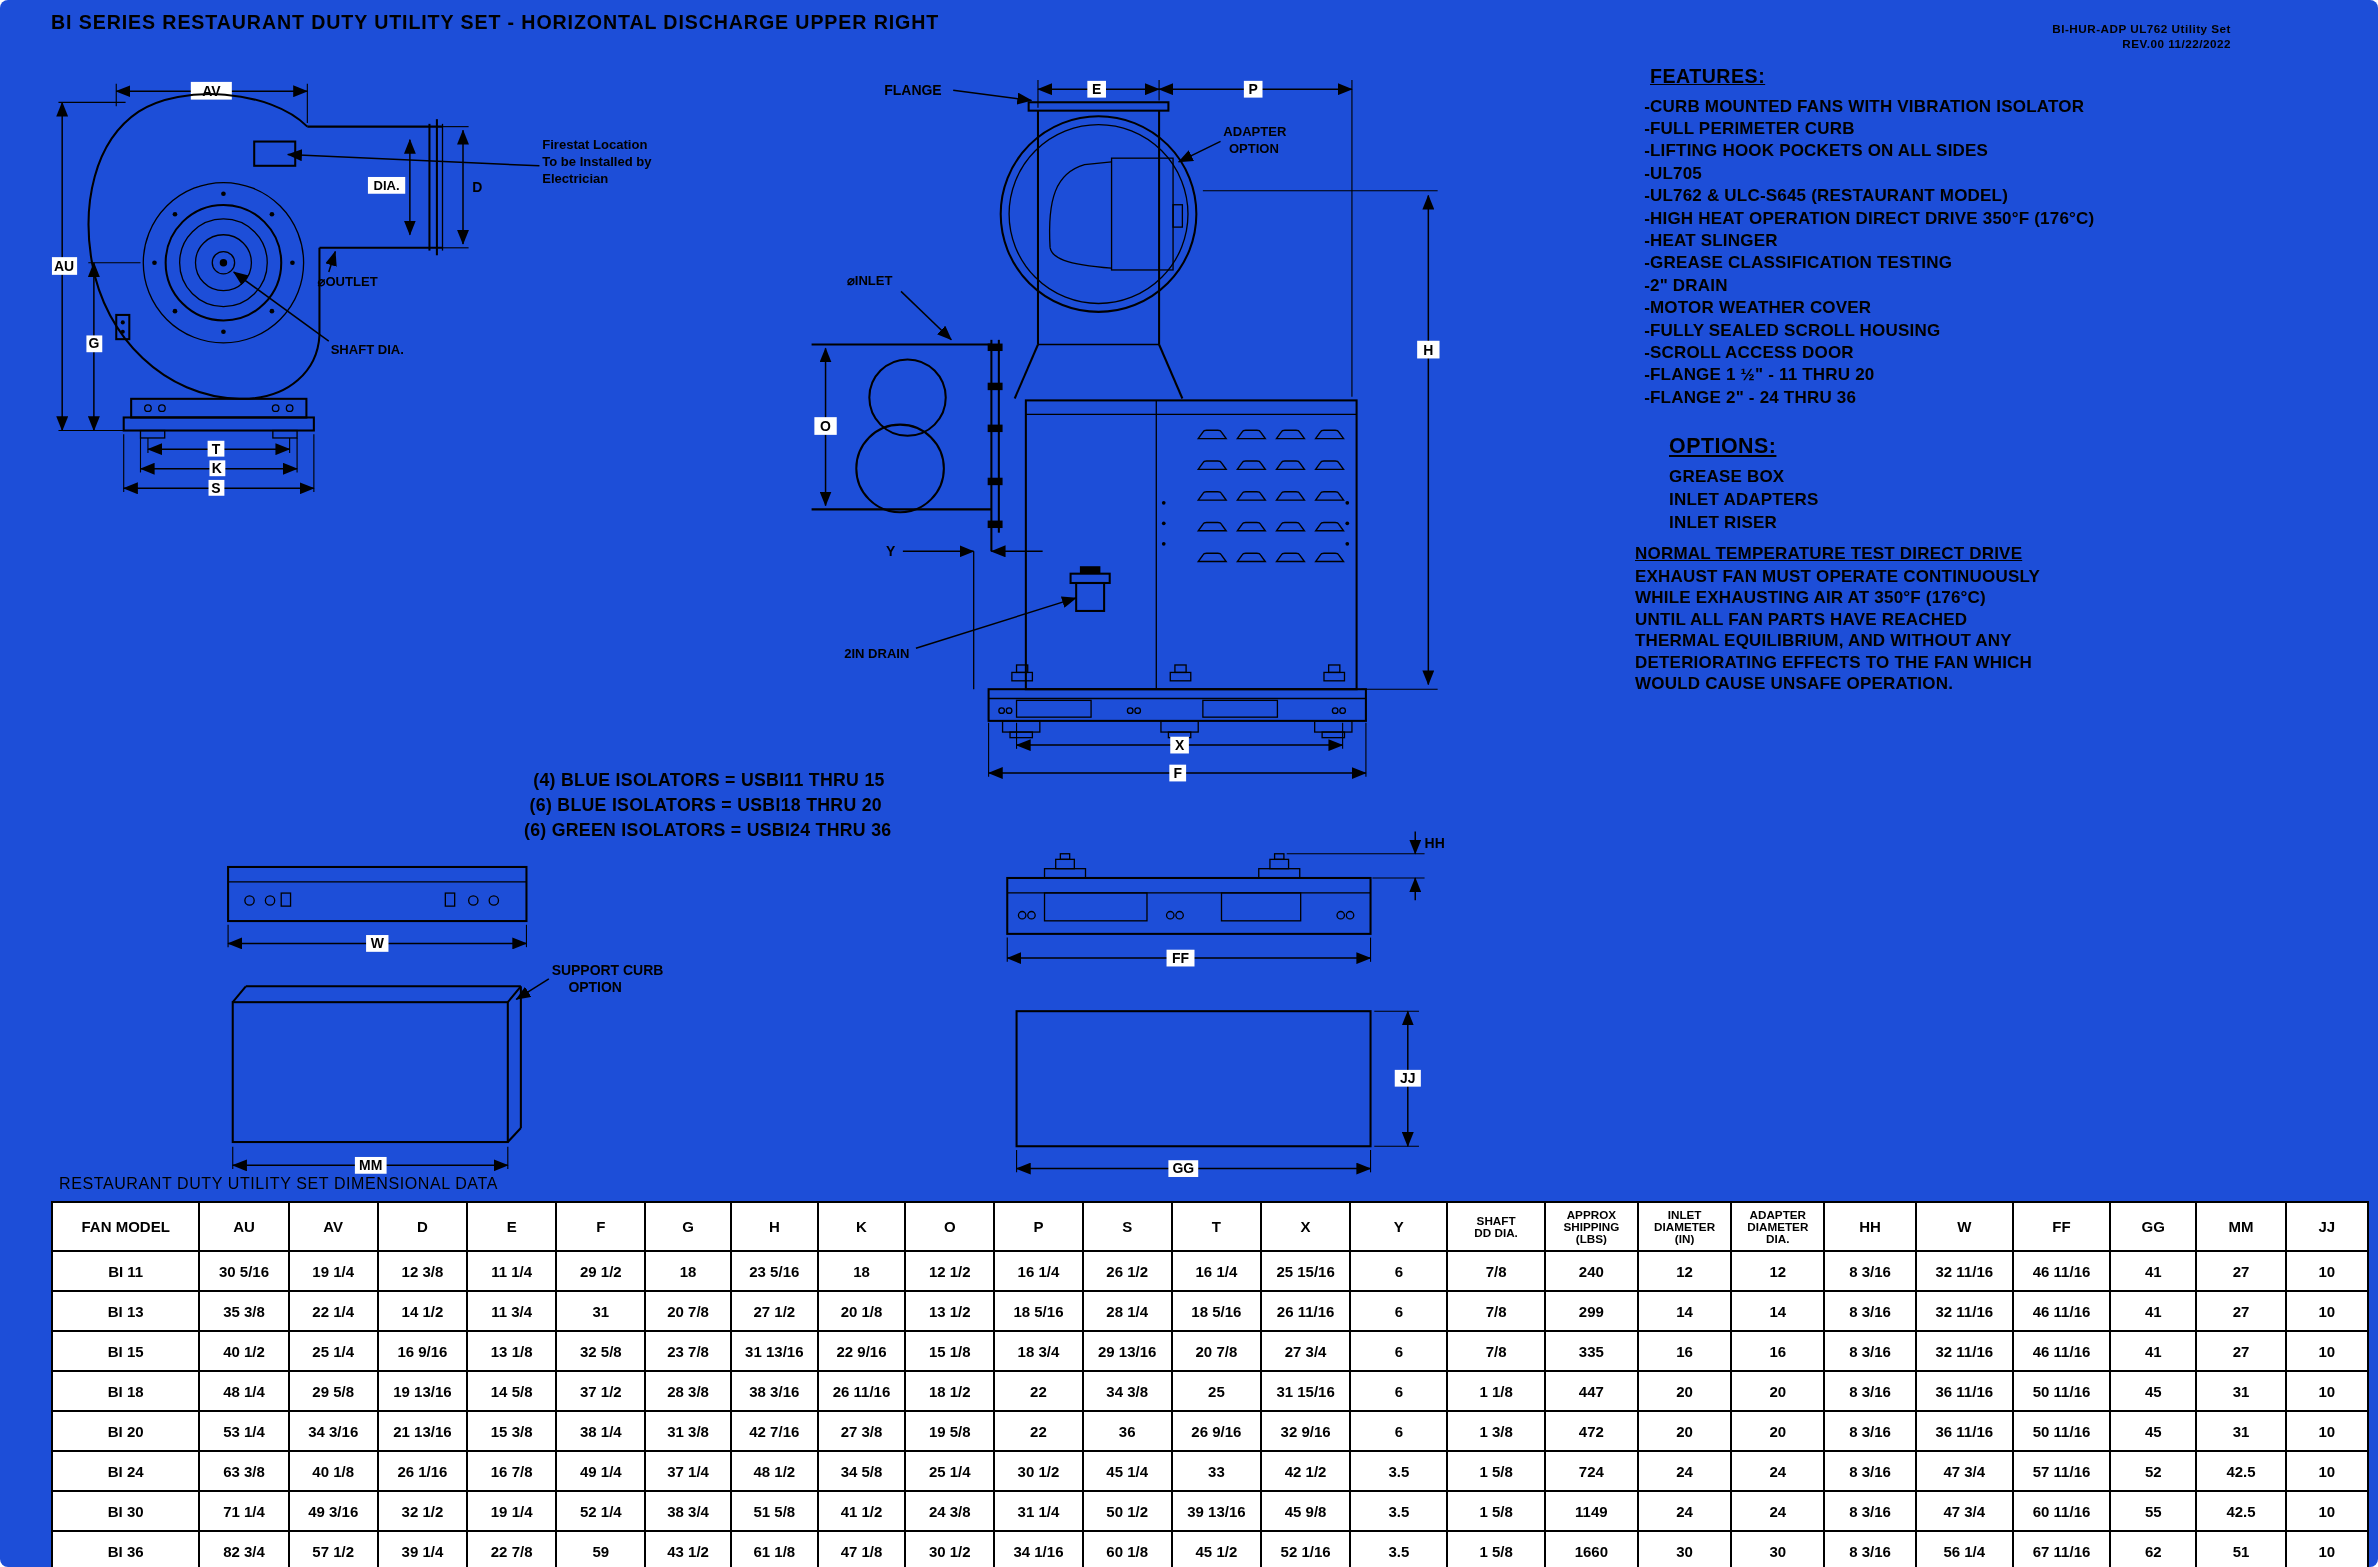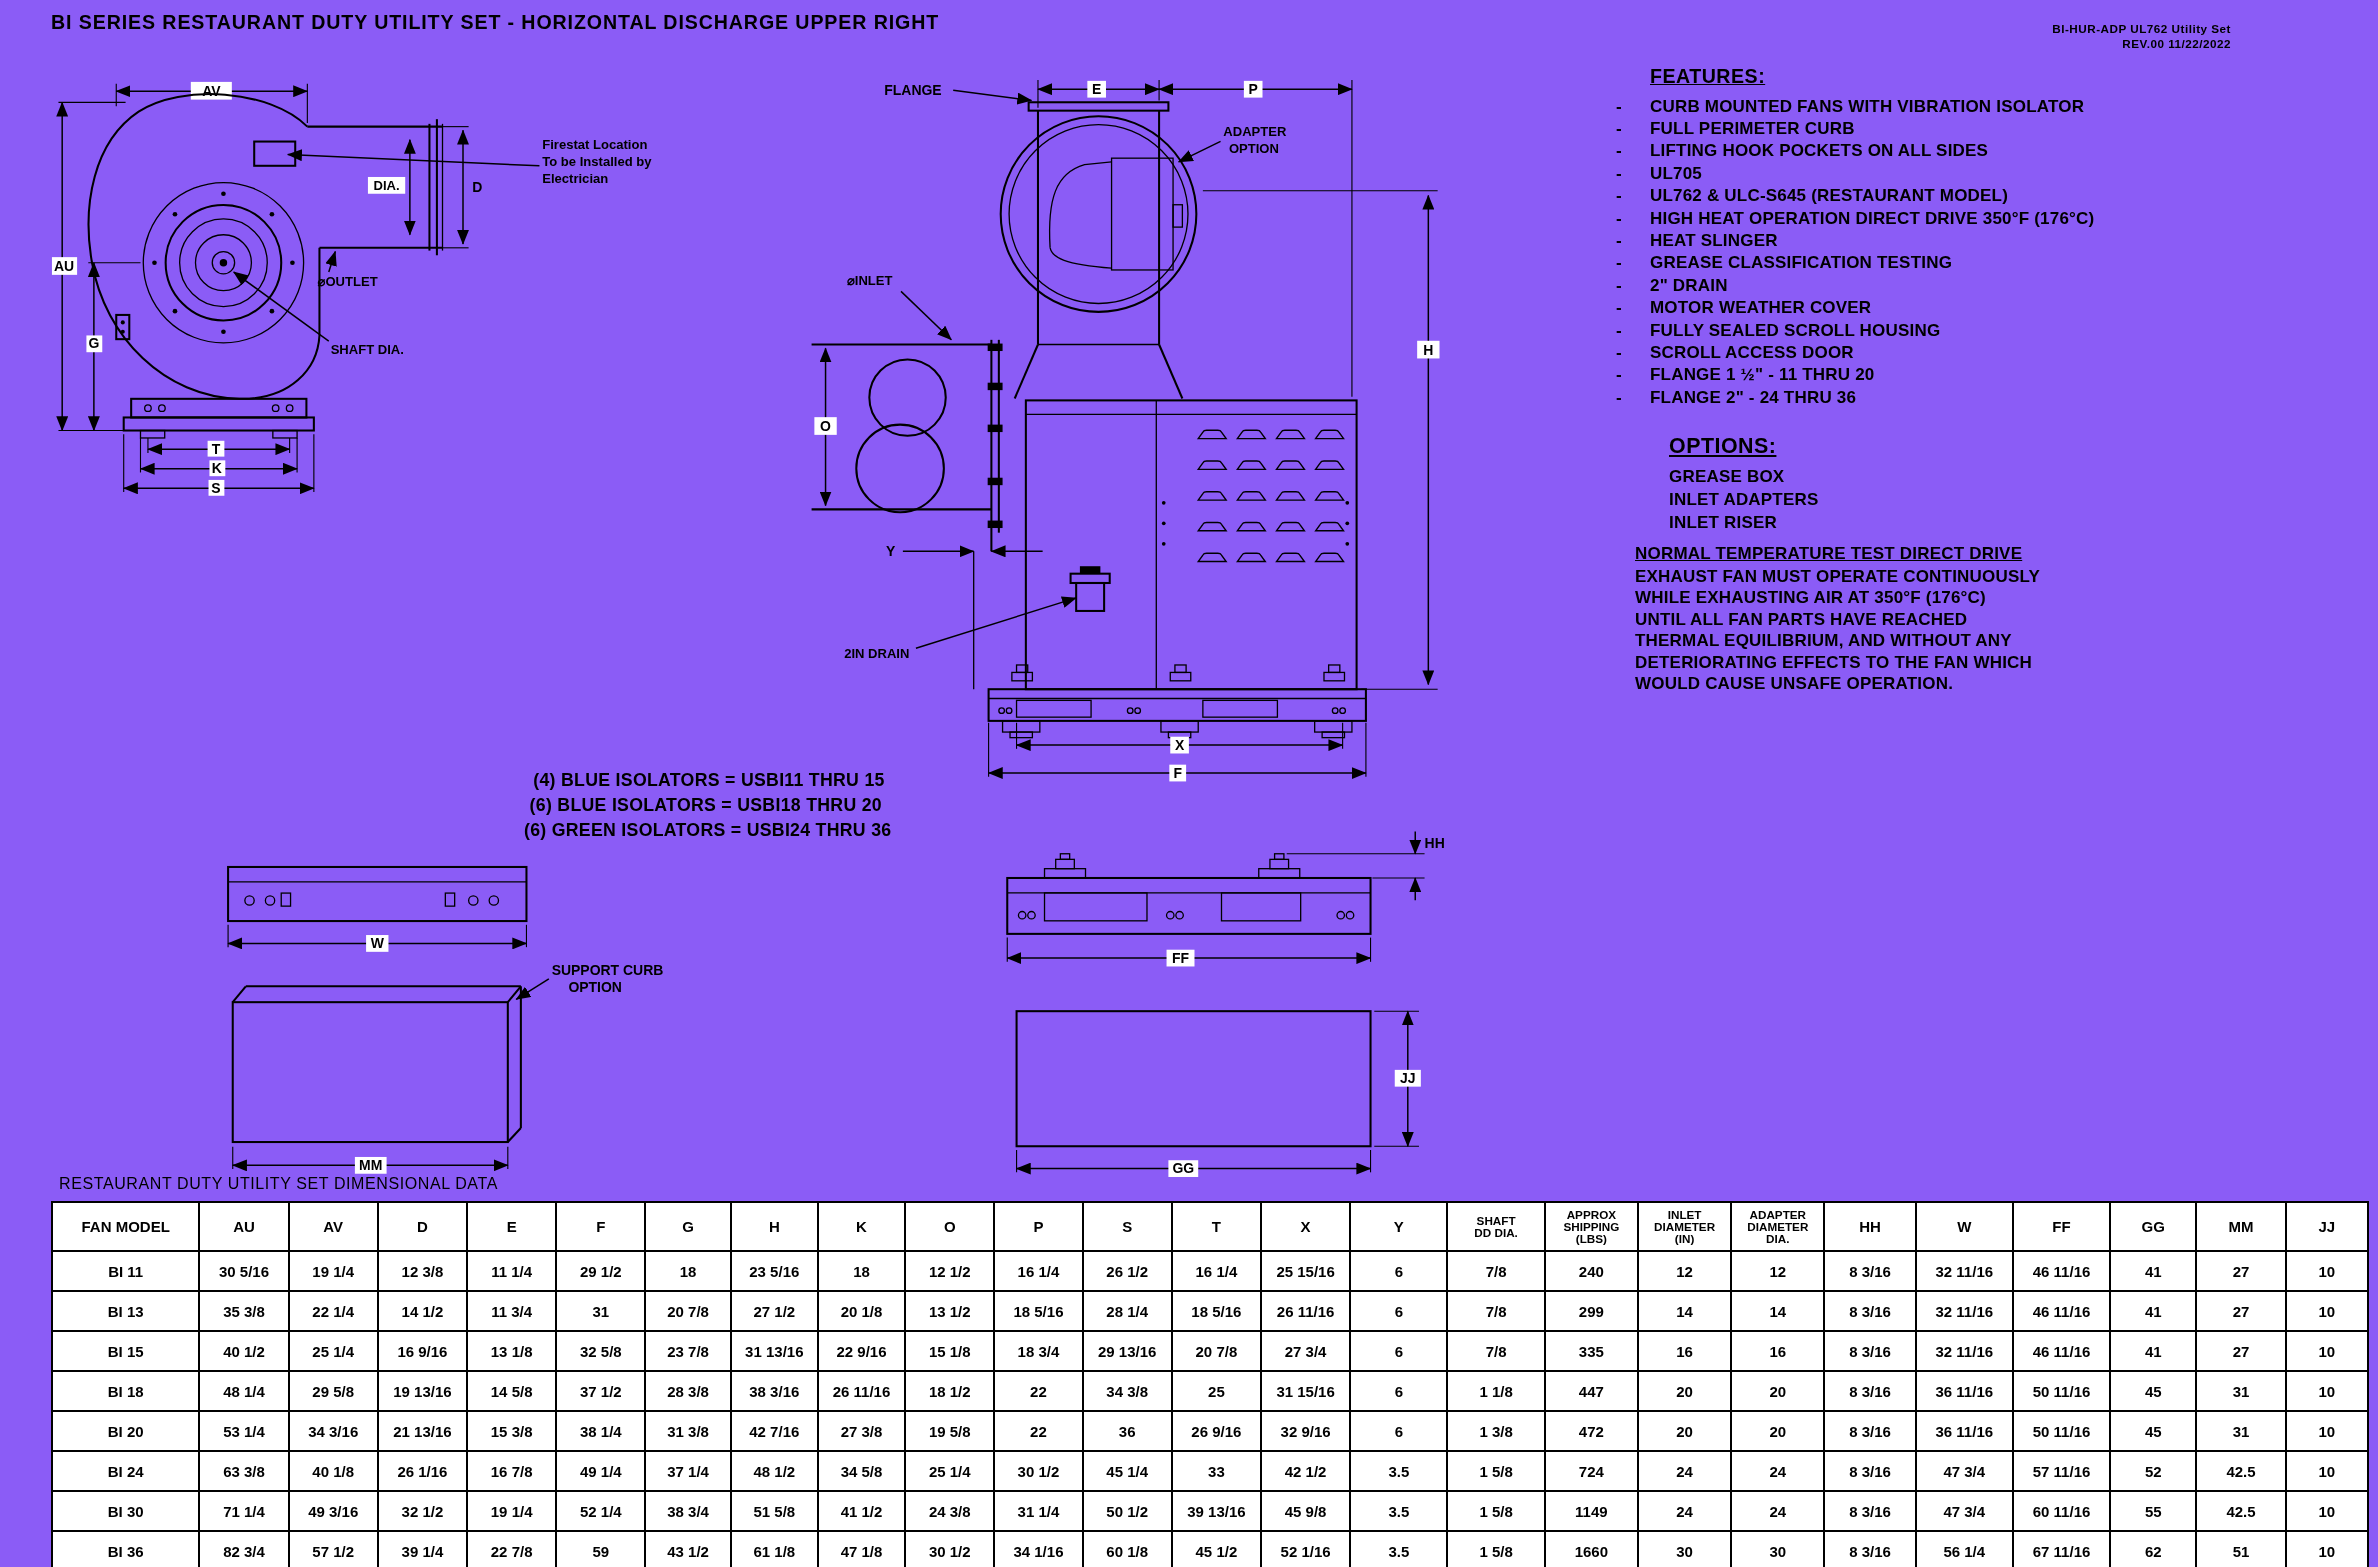--- a/index.html
+++ b/index.html
@@ -1,24 +1,24 @@
 <!DOCTYPE html>
 <html style="font-size:15px"><head>
 <meta charset="utf-8">
 <style>
   html,body{margin:0;padding:0;background:#fff;}
-  #sheet{position:relative;width:2378px;height:1567px;background:#8b5cf6;overflow:hidden;
-         font-family:"Liberation Sans",sans-serif;color:#000;}
+  #sheet{position:relative;width:2378px;height:1567px;background:#1d4ed8;overflow:hidden;
+         font-family:"Liberation Sans",sans-serif;color:#000;border-radius:8px;}
   .abs{position:absolute;}
   
   #page-title{left:51px;top:11.2px;font-size:19.6px;font-weight:bold;letter-spacing:0.9px;}
   #doc-id{right:147px;top:20.5px;text-align:right;font-size:11.7px;font-weight:bold;line-height:15px;letter-spacing:0.5px;}
   #features{left:1616px;top:65px;width:653px;}
   #features h2{margin:0 0 7.5px 34px;font-size:19.6px;text-decoration:underline;letter-spacing:0.5px;}
-  .feat-row{display:flex;font-size:17px;font-weight:bold;line-height:22.4px;letter-spacing:0.2px;}
+  .feat-row{display:flex;font-size:17px;font-weight:bold;line-height:22.4px;letter-spacing:0.2px;text-align:right;}
   .feat-row .dash{width:34px;flex:none;}
   .feat-row .dash::before{content:"-";}
   #options{left:1669px;top:434px;width:606px;}
   #options h2{margin:0 0 5.6px 0;font-size:21.4px;text-decoration:underline;letter-spacing:0.5px;}
   #options div{font-size:17px;font-weight:bold;line-height:23px;letter-spacing:0.2px;}
   #temp-note{left:1635px;top:544px;width:615px;}
   #temp-note h3{margin:0 0 1.9px 0;font-size:17px;text-decoration:underline;letter-spacing:0.2px;}
   #temp-note div{font-size:17px;font-weight:bold;line-height:21.4px;letter-spacing:0.2px;}
   #isolator-notes{left:524px;top:768px;width:503px;font-size:17.7px;font-weight:bold;line-height:25px;letter-spacing:0.3px;}
   #isolator-notes div:nth-child(1){padding-left:9.3px;}

